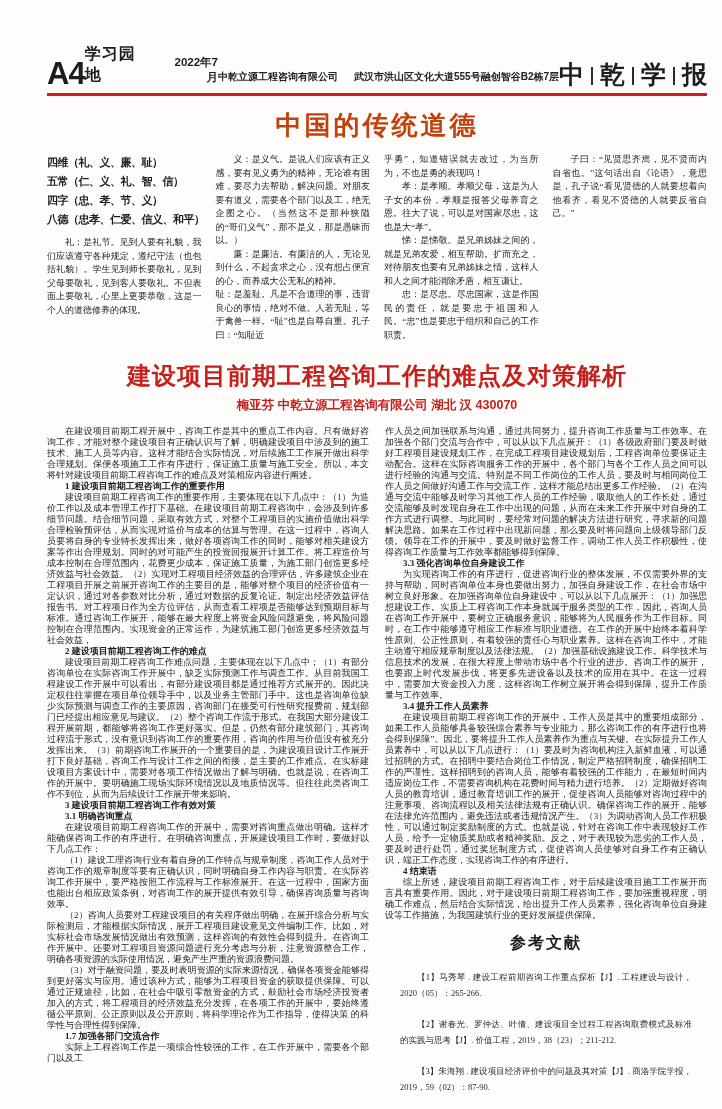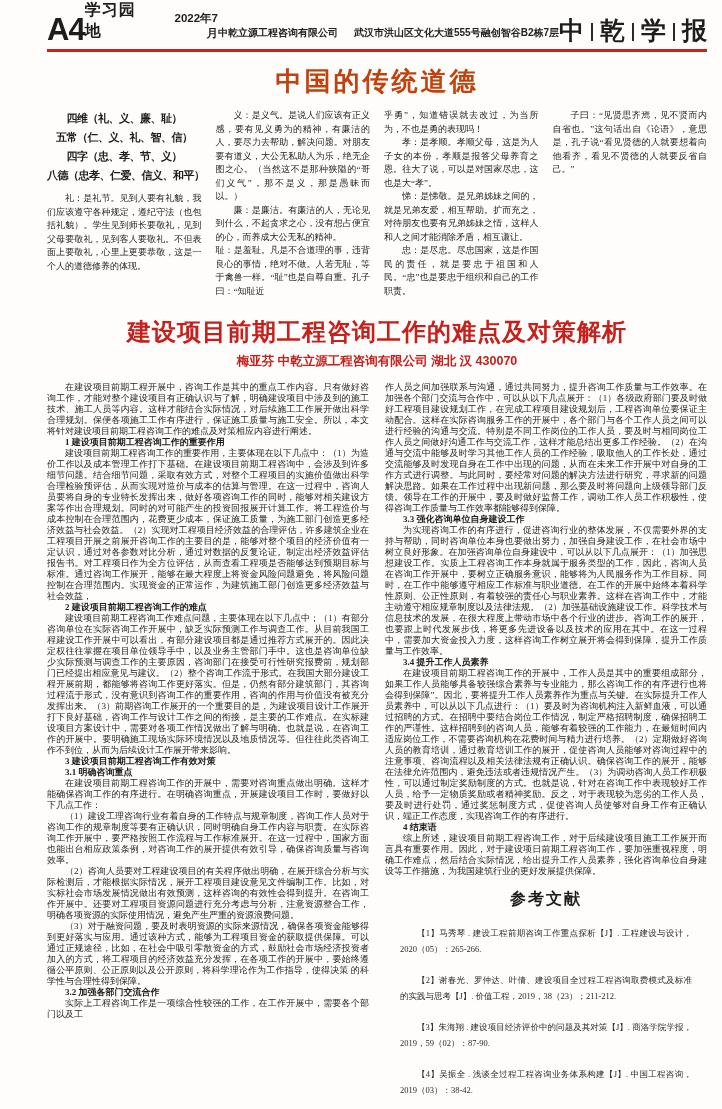--- a/index.html
+++ b/index.html
@@ -8,33 +8,33 @@
     width:722px;height:1109px;
     margin:0 auto;
     background:#fefdfb;
     overflow:hidden;
     box-sizing:border-box;
     padding:0 15px 0 47px;
     font-family:"Liberation Serif", serif;
     color:#1d1d1d;
   }
   
-  .header{display:flex;align-items:flex-end;}
+  .header{display:flex;align-items:flex-end;padding-top:44px;}
   .edition{font-family:"Liberation Sans",sans-serif;font-size:31px;font-weight:bold;line-height:0.9;letter-spacing:-1px;}
   .section{font-family:Liberation Mono, monospace;font-size:16px;font-weight:bold;padding-bottom:2px;letter-spacing:1px;}
   .hdate{font-family:"Liberation Sans",sans-serif;font-size:11.5px;font-weight:bold;margin-left:12px;padding-bottom:3px;text-align:right;}
   .h-center{flex:1;display:flex;gap:16px;font-family:"Liberation Sans",sans-serif;font-size:10px;font-weight:bold;color:#222;padding-bottom:4px;white-space:nowrap;}
   .masthead{display:flex;align-items:flex-end;gap:7px;font-family:"Liberation Serif",serif;font-weight:bold;font-size:25px;line-height:1;padding-bottom:1px;letter-spacing:0;}
   .masthead .sep{width:2px;height:18px;background:#2a2a2a;margin-bottom:2px;}
   .rule{height:3px;background:#c5231c;margin-top:5px;}
   
   .a1-title{font-family:"Liberation Sans",sans-serif;font-size:26px;font-weight:bold;color:#c2410c;text-align:center;letter-spacing:3px;margin:12px 0 10px;}
   .a1-cols{display:flex;gap:14px;}
   .a1-col{flex:1;min-width:0;}
-  .a1-list{margin-bottom:7px;text-align:center;}
+  .a1-list{margin-bottom:7px;}
   .a1-listline{font-family:"Liberation Serif",serif;font-weight:bold;font-size:11px;line-height:19px;letter-spacing:-0.5px;white-space:nowrap;margin:0;}
   .a1-para{font-size:9px;line-height:13.5px;text-align:justify;text-indent:2em;margin:0;}
   
   .a2-title{font-family:"Liberation Sans",sans-serif;font-size:24px;font-weight:bold;color:#c5201c;text-align:center;letter-spacing:1px;margin:18px 0 5px;}
   .a2-byline{font-family:"Liberation Sans",sans-serif;font-size:12.5px;font-weight:bold;color:#c5201c;text-align:center;margin:0 0 12px;}
   .a2-cols{display:flex;gap:16px;}
   .a2-col{flex:1;min-width:0;}
   .para{font-size:9px;line-height:11px;text-align:justify;text-indent:2em;margin:0;}
   .subhead{font-size:9px;line-height:11px;font-weight:bold;text-indent:2em;margin:0;}
   .noindent{text-indent:0;}
@@ -74,21 +74,21 @@
             <p class="a1-listline">四维（礼、义、廉、耻）</p>
             <p class="a1-listline">五常（仁、义、礼、智、信）</p>
             <p class="a1-listline">四字（忠、孝、节、义）</p>
             <p class="a1-listline">八德（忠孝、仁爱、信义、和平）</p>
           </div>
         <div>
             <p class="a1-para">礼：是礼节。见到人要有礼貌，我们应该遵守各种规定，遵纪守法（也包括礼貌）。学生见到师长要敬礼，见到父母要敬礼，见到客人要敬礼。不但表面上要敬礼，心里上更要恭敬，这是一个人的道德修养的体现。</p>
           </div>
       </div>
       <div class="a1-col">
-          <p class="a1-para">义：是义气。是说人们应该有正义感，要有见义勇为的精神，有廉洁的人，要尽力去帮助，解决问题。对朋友要有道义，大公无私助人为乐，绝无企图之心。（当然这不是那种狭隘的“哥们义气”，那不是义，那是愚昧而以。）</p>
+          <p class="a1-para">义：是义气。是说人们应该有正义感，要有见义勇为的精神，无论谁有困难，要尽力去帮助，解决问题。对朋友要有道义，需要各个部门以及工，绝无企图之心。（当然这不是那种狭隘的“哥们义气”，那不是义，那是愚昧而以。）</p>
           <p class="a1-para">廉：是廉洁。有廉洁的人，无论见到什么，不起贪求之心，没有想占便宜的心，而养成大公无私的精神。</p>
           <p class="a1-para noindent">耻：是羞耻。凡是不合道理的事，违背良心的事情，绝对不做。人若无耻，等于禽兽一样。“耻”也是自尊自重。孔子曰：“知耻近</p>
         </div>
       <div class="a1-col">
           <p class="a1-para noindent">乎勇”，知道错误就去改过，为当所为，不也是勇的表现吗！</p>
           <p class="a1-para">孝：是孝顺。孝顺父母，这是为人子女的本份，孝顺是报答父母养育之恩。往大了说，可以是对国家尽忠，这也是大“孝”。</p>
           <p class="a1-para">悌：是悌敬。是兄弟姊妹之间的，就是兄弟友爱，相互帮助。扩而充之，对待朋友也要有兄弟姊妹之情，这样人和人之间才能消除矛盾，相互谦让。</p>
           <p class="a1-para">忠：是尽忠。尽忠国家，这是作国民的责任，就是要忠于祖国和人民。“忠”也是要忠于组织和自己的工作职责。</p>
         </div>
       <div class="a1-col">
@@ -106,21 +106,21 @@
           <p class="subhead">1 建设项目前期工程咨询工作的重要作用</p>
           <p class="para">建设项目前期工程咨询工作的重要作用，主要体现在以下几点中：（1）为造价工作以及成本管理工作打下基础。在建设项目前期工程咨询中，会涉及到许多细节问题。结合细节问题，采取有效方式，对整个工程项目的实施价值做出科学合理检验预评估，从而实现对造价与成本的估算与管理。在这一过程中，咨询人员要将自身的专业特长发挥出来，做好各项咨询工作的同时，能够对相关建设方案等作出合理规划。同时的对可能产生的投资回报展开计算工作。将工程造价与成本控制在合理范围内，花费更少成本，保证施工质量，为施工部门创造更多经济效益与社会效益。（2）实现对工程项目经济效益的合理评估，许多建筑企业在工程项目开展之前展开咨询工作的主要目的是，能够对整个项目的经济价值有一定认识，通过对各参数对比分析，通过对数据的反复论证。制定出经济效益评估报告书。对工程项日作为全方位评估，从而查看工程项是否能够达到预期目标与标准。通过咨询工作展开，能够在最大程度上将资金风险问题避免，将风险问题控制在合理范围内。实现资金的正常运作，为建筑施工部门创造更多经济效益与社会效益，</p>
           <p class="subhead">2 建设项目前期工程咨询工作的难点</p>
           <p class="para">建设项目前期工程咨询工作难点问题，主要体现在以下几点中；（1）有部分咨询单位在实际咨询工作开展中，缺乏实际预测工作与调查工作。从目前我国工程建设工作开展中可以看出，有部分建设项目都是通过推荐方式展开的。因此决定权往往掌握在项目单位领导手中，以及业务主管部门手中。这也是咨询单位缺少实际预测与调查工作的主要原因，咨询部门在接受可行性研究报费前，规划部门已经提出相应意见与建议。（2）整个咨询工作流于形式。在我国大部分建设工程开展前期，都能够将咨询工作更好落实。但是，仍然有部分建筑部门，其咨询过程流于形式，没有意识到咨询工作的重要作用，咨询的作用与价值没有被充分发挥出来。（3）前期咨询工作展开的一个重要目的是，为建设项目设计工作展开打下良好基础，咨询工作与设计工作之间的衔接，是主要的工作难点。在实标建设项目方案设计中，需要对各项工作情况做出了解与明确。也就是说，在咨询工作的开展中。要明确施工现场实际环境情况以及地质情况等。但往往此类咨询工作不到位，从而为后续设计工作展开带来影响。</p>
           <p class="subhead">3 建设项目前期工程咨询工作有效对策</p>
           <p class="subhead">3.1 明确咨询重点</p>
           <p class="para">在建设项目前期工程咨询工作的开展中，需要对咨询重点做出明确。这样才能确保咨询工作的有序进行。在明确咨询重点，开展建设项目工作时，要做好以下几点工作：</p>
           <p class="para">（1）建设工理咨询行业有着自身的工作特点与规章制度，咨询工作人员对于咨询工作的规章制度等要有正确认识，同时明确自身工作内容与职责。在实际咨询工作开展中，要严格按照工作流程与工作标准展开。在这一过程中，国家方面也能出台相应政策条例，对咨询工作的展开提供有效引导，确保咨询质量与咨询效率。</p>
           <p class="para">（2）咨询人员要对工程建设项目的有关程序做出明确，在展开综合分析与实际检测后，才能根据实际情况，展开工程项目建设意见文件编制工作。比如，对实标社会市场发展情况做出有效预测，这样咨询的有效性会得到提升。在咨询工作开展中。还要对工程项目资源问题进行充分考虑与分析，注意资源整合工作，明确各项资源的实际使用情况，避免产生严重的资源浪费问题。</p>
           <p class="para">（3）对于融资问题，要及时表明资源的实际来源情况，确保各项资金能够得到更好落实与应用。通过该种方式，能够为工程项目资金的获取提供保障。可以通过正规途径，比如，在社会中吸引零散资金的方式，鼓励社会市场经济投资者加入的方式，将工程项目的经济效益充分发挥，在各项工作的开展中，要始终遵循公平原则、公正原则以及公开原则，将科学理论作为工作指导，使得决策 的科学性与合理性得到保障。</p>
-          <p class="subhead">3.2 加强各部门交流合作</p>
+          <p class="subhead">1.7 加强各部门交流合作</p>
           <p class="para">实际上工程咨询工作是一项综合性较强的工作，在工作开展中，需要各个部门以及工</p>
         </div>
       <div class="a2-col">
         <div>
             <p class="para noindent">作人员之间加强联系与沟通，通过共同努力，提升咨询工作质量与工作效率。在加强各个部门交流与合作中，可以从以下几点展开：（1）各级政府部门要及时做好工程项目建设规划工作，在完成工程项目建设规划后，工程咨询单位要保证主动配合。这样在实际咨询服务工作的开展中，各个部门与各个工作人员之间可以进行经验的沟通与交流。特别是不同工作岗位的工作人员，要及时与相同岗位工作人员之间做好沟通工作与交流工作，这样才能总结出更多工作经验。（2）在沟通与交流中能够及时学习其他工作人员的工作经验，吸取他人的工作长处，通过交流能够及时发现自身在工作中出现的问题，从而在未来工作开展中对自身的工作方式进行调整。与此同时，要经常对问题的解决方法进行研究，寻求新的问题解决思路。如果在工作过程中出现新问题，那么要及时将问题向上级领导部门反馈。领导在工作的开展中，要及时做好监督工作，调动工作人员工作积极性，使得咨询工作质量与工作效率都能够得到保障。</p>
             <p class="subhead">3.3 强化咨询单位自身建设工作</p>
             <p class="para">为实现咨询工作的有序进行，促进咨询行业的整体发展，不仅需要外界的支持与帮助，同时咨询单位本身也要做出努力，加强自身建设工作，在社会市场中树立良好形象。在加强咨询单位自身建设中，可以从以下几点展开：（1）加强思想建设工作。实质上工程咨询工作本身就属于服务类型的工作，因此，咨询人员在咨询工作开展中，要树立正确服务意识，能够将为人民服务作为工作目标。同时，在工作中能够遵守相应工作标准与职业道德。在工作的开展中始终本着科学性原则、公正性原则，有着较强的责任心与职业素养。这样在咨询工作中，才能主动遵守相应规章制度以及法律法规。（2）加强基础设施建设工作。科学技术与信息技术的发展，在很大程度上带动市场中各个行业的进步。咨询工作的展开，也要跟上时代发展步伐，将更多先进设备以及技术的应用在其中。在这一过程中，需要加大资金投入力度，这样咨询工作树立展开将会得到保障，提升工作质量与工作效率。</p>
             <p class="subhead">3.4 提升工作人员素养</p>
             <p class="para">在建设项目前期工程咨询工作的开展中，工作人员是其中的重要组成部分，如果工作人员能够具备较强综合素养与专业能力，那么咨询工作的有序进行也将会得到保障”。因北，要将提升工作人员素养作为重点与关键。在实际提升工作人员素养中，可以从以下几点进行：（1）要及时为咨询机构注入新鲜血液，可以通过招聘的方式。在招聘中要结合岗位工作情况，制定严格招聘制度，确保招聘工作的严谨性。这样招聘到的咨询人员，能够有着较强的工作能力，在最短时间内适应岗位工作，不需要咨询机构在花费时间与精力进行培养。（2）定期做好咨询人员的教育培训，通过教育培训工作的展开，促使咨询人员能够对咨询过程中的注意事项、咨询流程以及相关法律法规有正确认识。确保咨询工作的展开，能够在法律允许范围内，避免违法或者违规情况产生。（3）为调动咨询人员工作积极性，可以通过制定奖励制度的方式。也就是说，针对在咨询工作中表现较好工作人员，给予一定物质奖励或者精神奖励。反之，对于表现较为恶劣的工作人员，要及时进行处罚，通过奖惩制度方式，促使咨询人员使够对自身工作有正确认识，端正工作态度，实现咨询工作的有序进行。</p>
             <p class="subhead">4 结束语</p>

